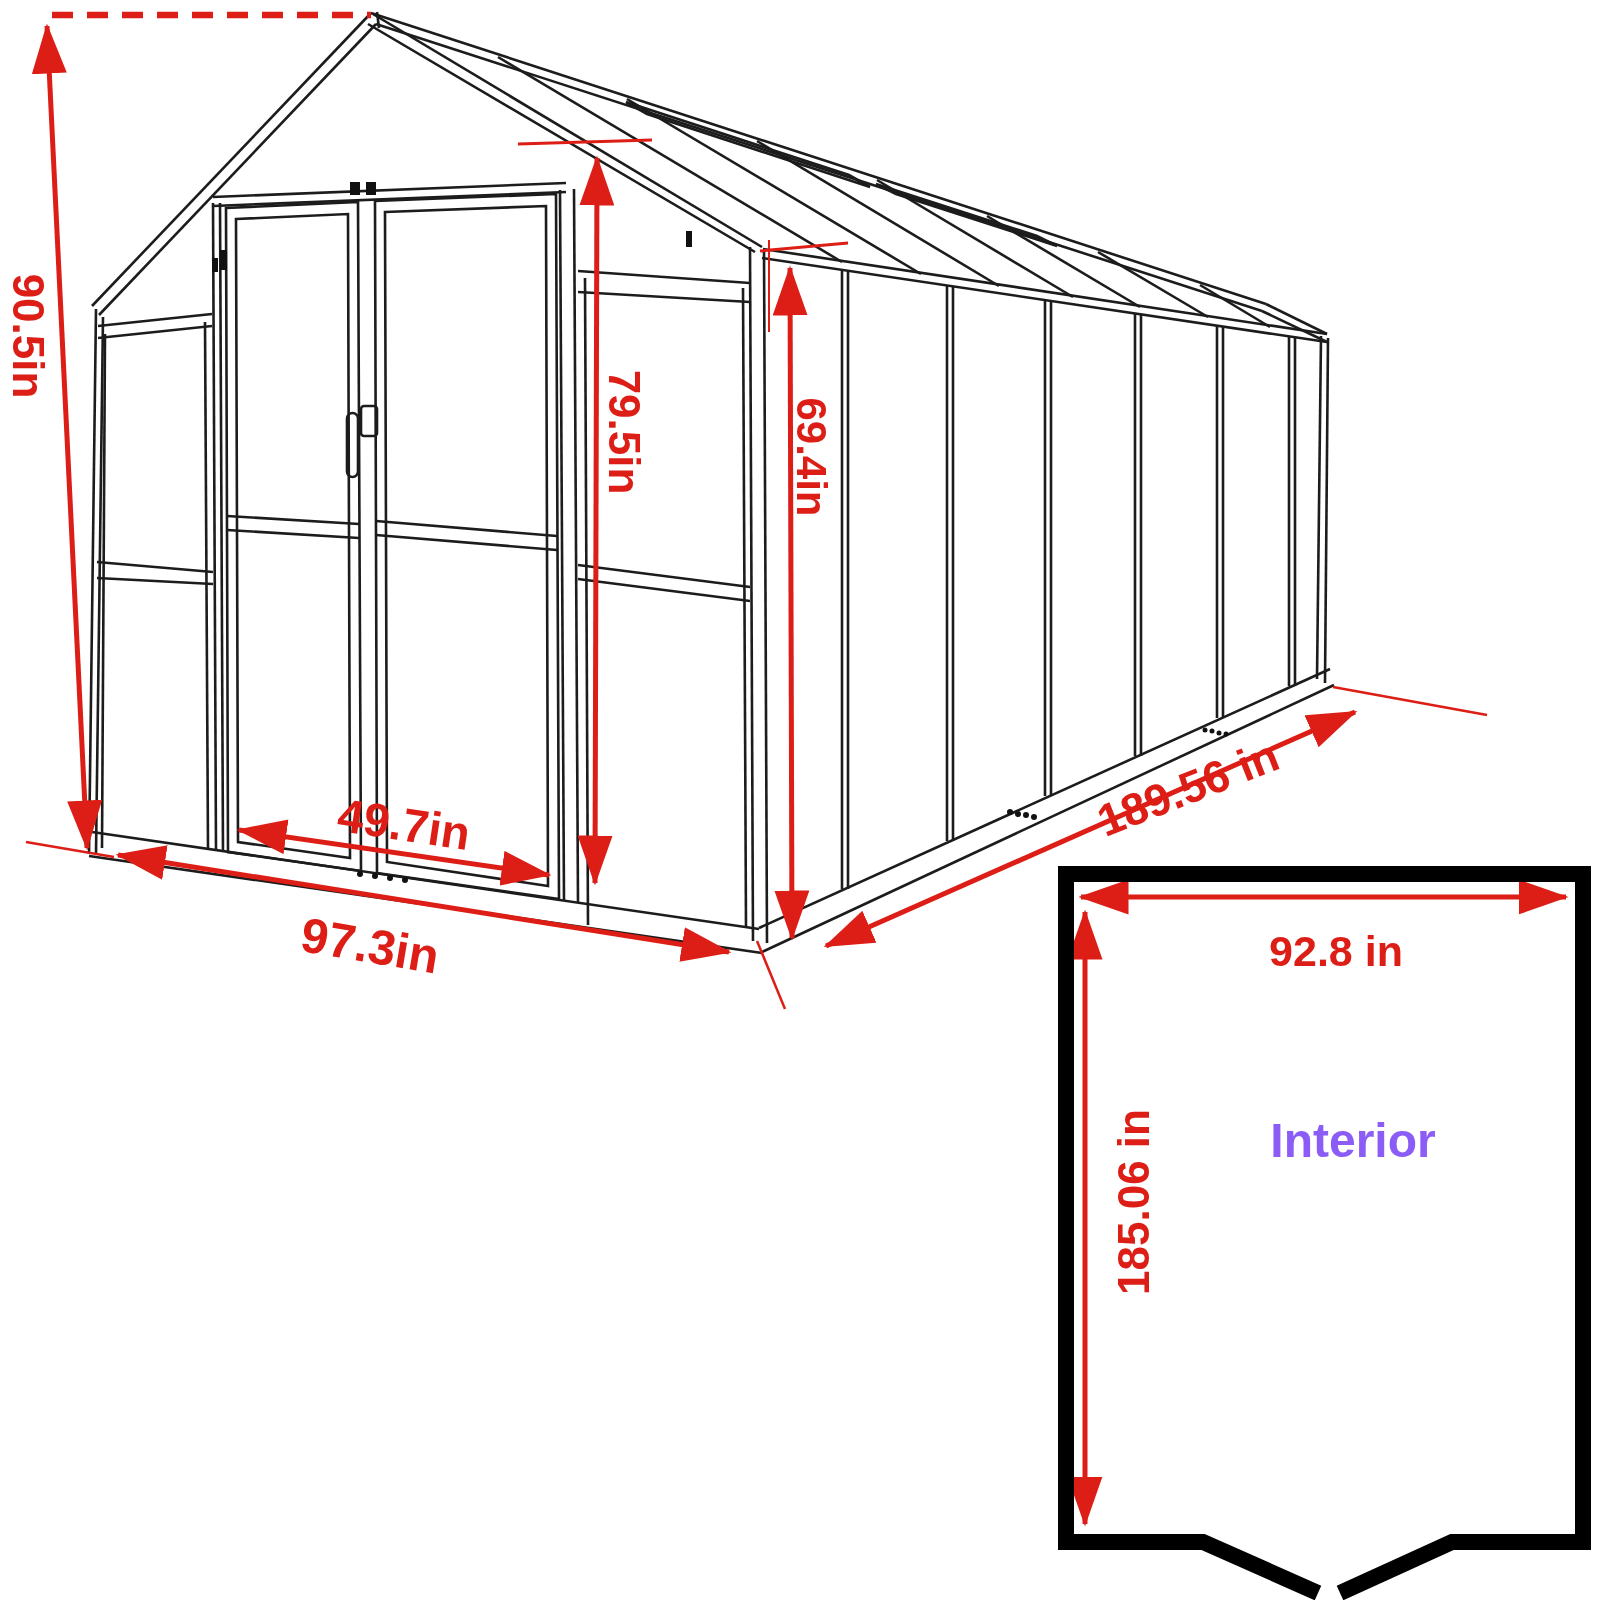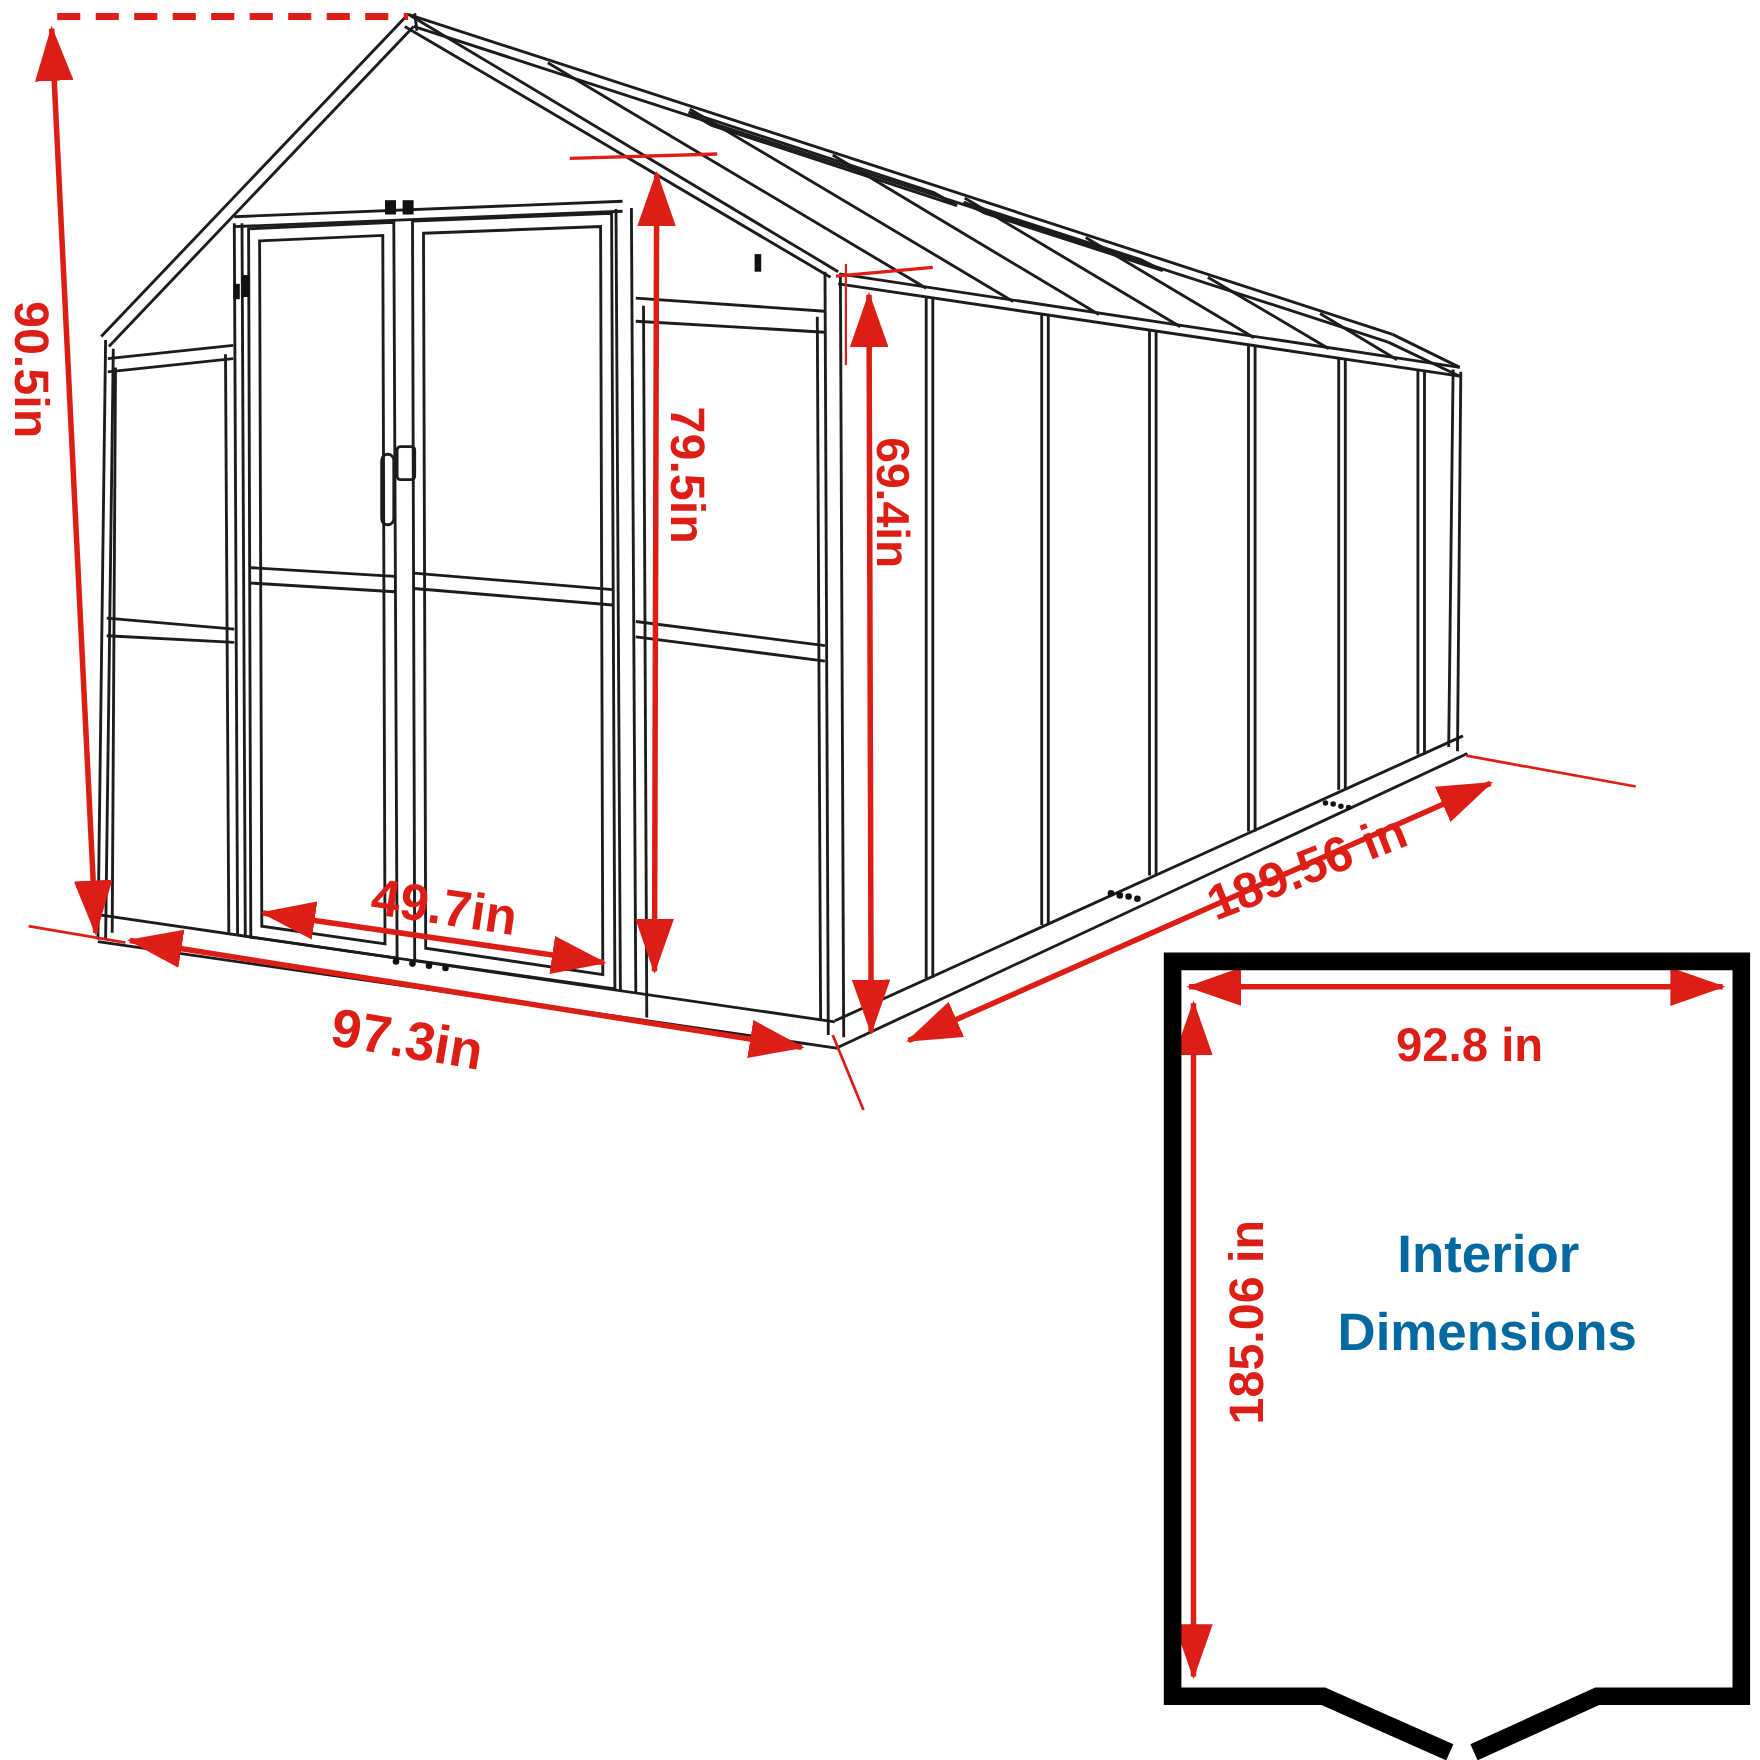--- a/index.html
+++ b/index.html
@@ -1,21 +1,21 @@
 <!DOCTYPE html>
 <html><head>
 <meta charset="utf-8">
 <style>
   html,body{margin:0;padding:0;background:#ffffff;}
   .page{position:relative;width:1600px;height:1600px;background:#ffffff;overflow:hidden;
         font-family:"Liberation Sans",sans-serif;}
   .art{position:absolute;left:0;top:0;width:1600px;height:1600px;}
   .dim-label{position:absolute;color:#dd1e16;font-weight:bold;white-space:nowrap;
              transform-origin:center center;line-height:1;}
-  .box-label{position:absolute;color:#0369a1;font-weight:bold;white-space:nowrap;
+  .box-label{position:absolute;color:#8b5cf6;font-weight:bold;white-space:nowrap;
              transform-origin:center center;line-height:1;}
 </style>
 </head>
 <body>
 
 <div class="page">
 
   <svg class="art" viewBox="0 0 1600 1600">
     <defs>
       <marker id="ah" viewBox="0 0 10 7" refX="9.5" refY="3.5" markerWidth="10" markerHeight="7" orient="auto-start-reverse">
@@ -192,15 +192,14 @@
   <div class="dim-label" style="left:370px;top:946px;font-size:49px;transform:translate(-50%,-50%) rotate(9.5deg);">97.3in</div>
 
   <div class="dim-label" style="left:1188px;top:788px;font-size:45px;transform:translate(-50%,-50%) rotate(-21.5deg);">189.56 in</div>
 
   <div class="dim-label" style="left:1336px;top:927px;font-size:43px;transform:translate(-50%,-50%);margin-top:24px;">92.8 in</div>
 
   <div class="dim-label" style="left:1134px;top:1202px;font-size:44px;transform:translate(-50%,-50%) rotate(-90deg);">185.06 in</div>
 
   <div class="box-label" style="left:1353px;top:1141px;font-size:48px;transform:translate(-50%,-50%);">Interior</div>
 
-  <div class="box-label" style="left:1352px;top:1212px;font-size:48px;transform:translate(-50%,-50%);">Dimensions</div>
 
 </div>
 
 </body></html>

